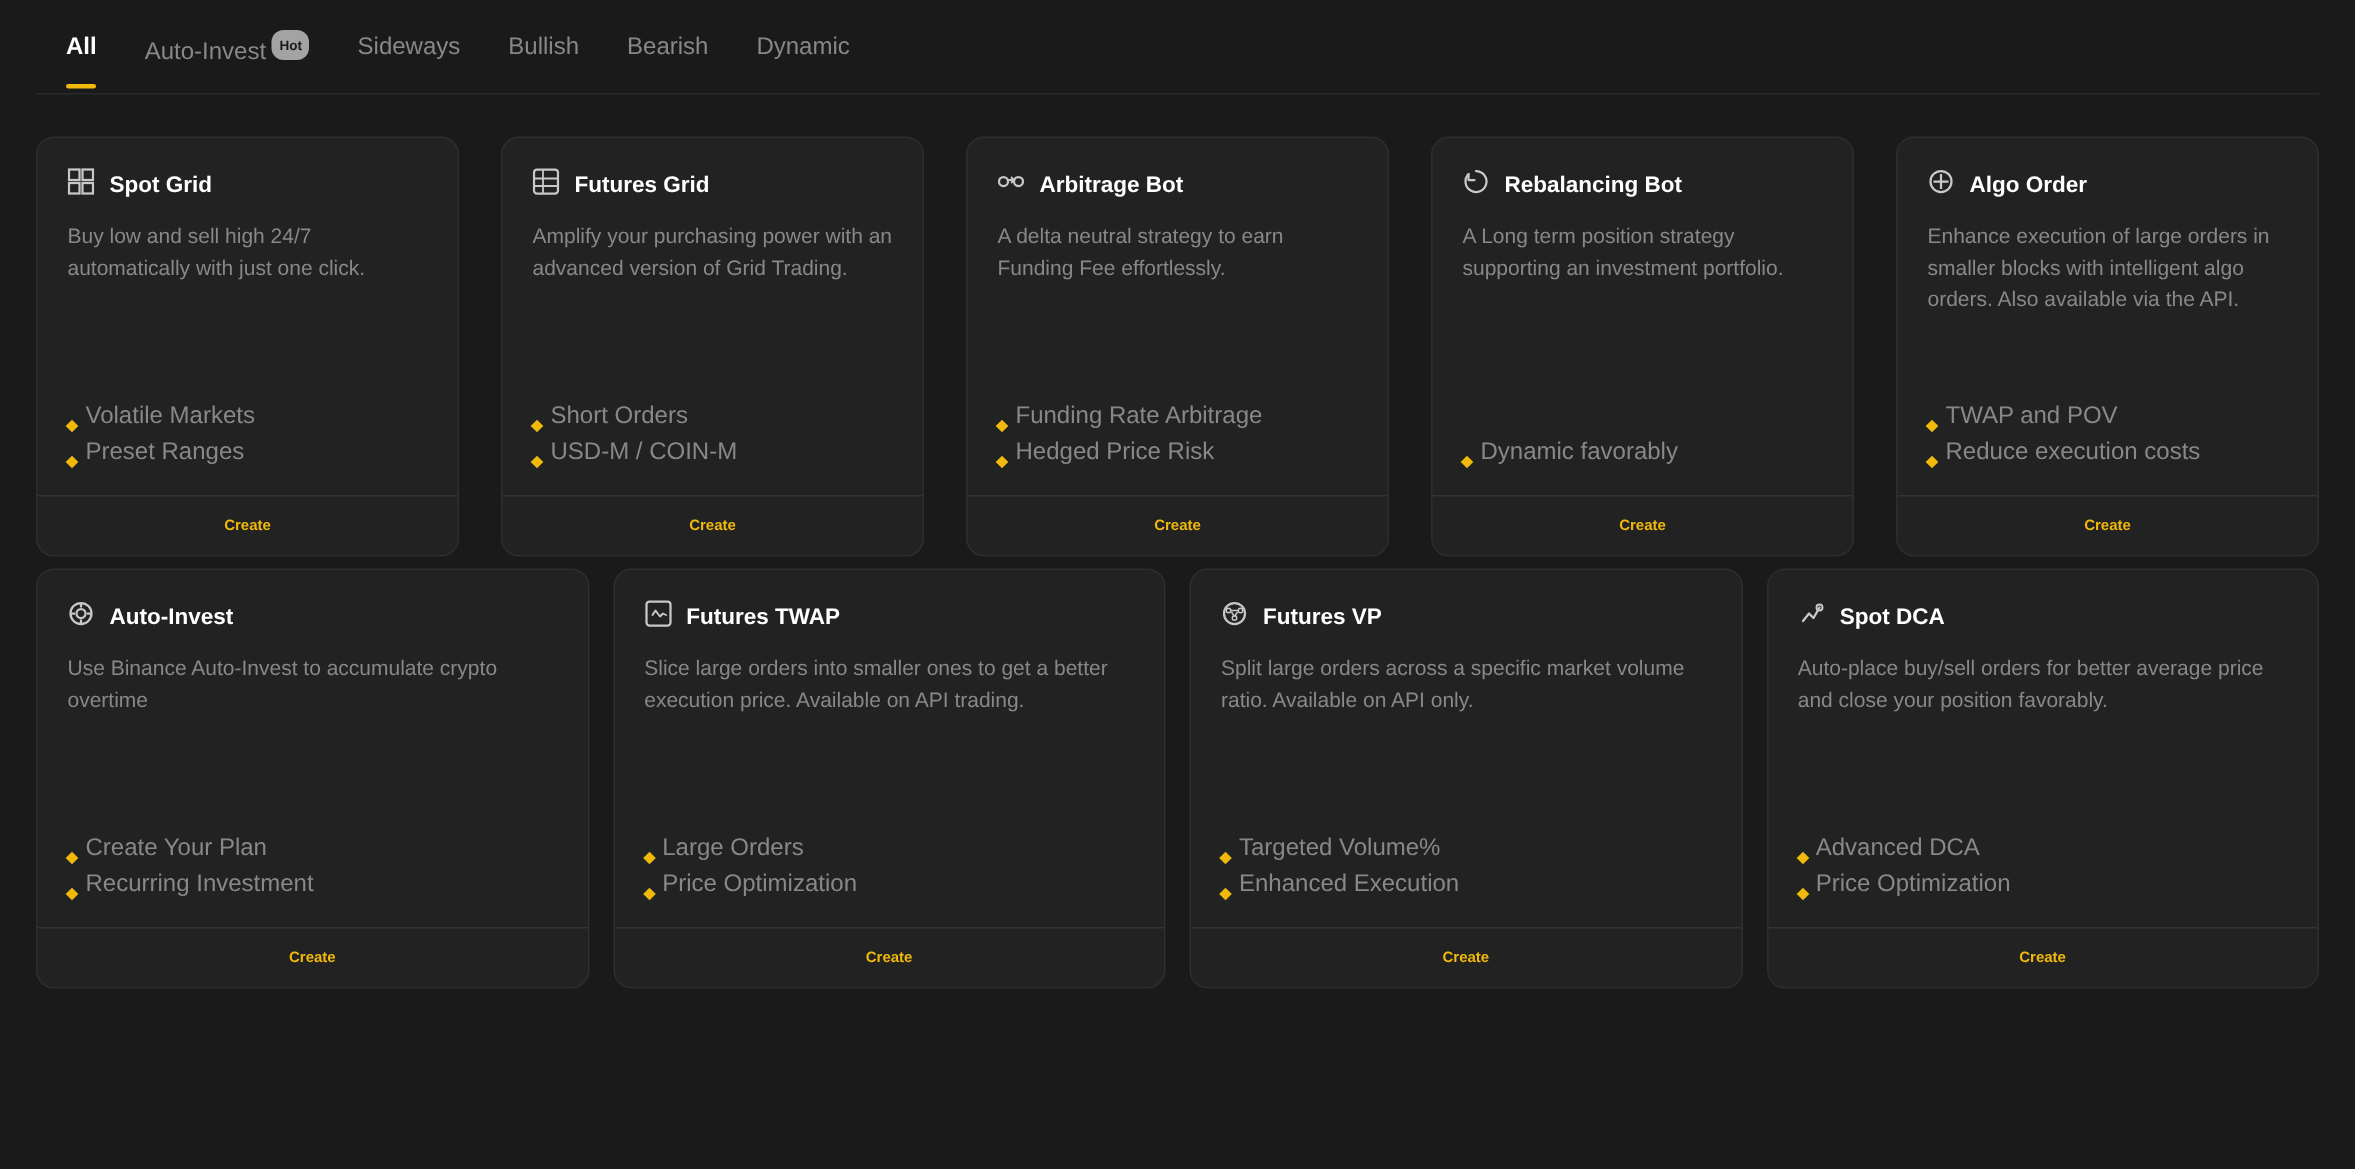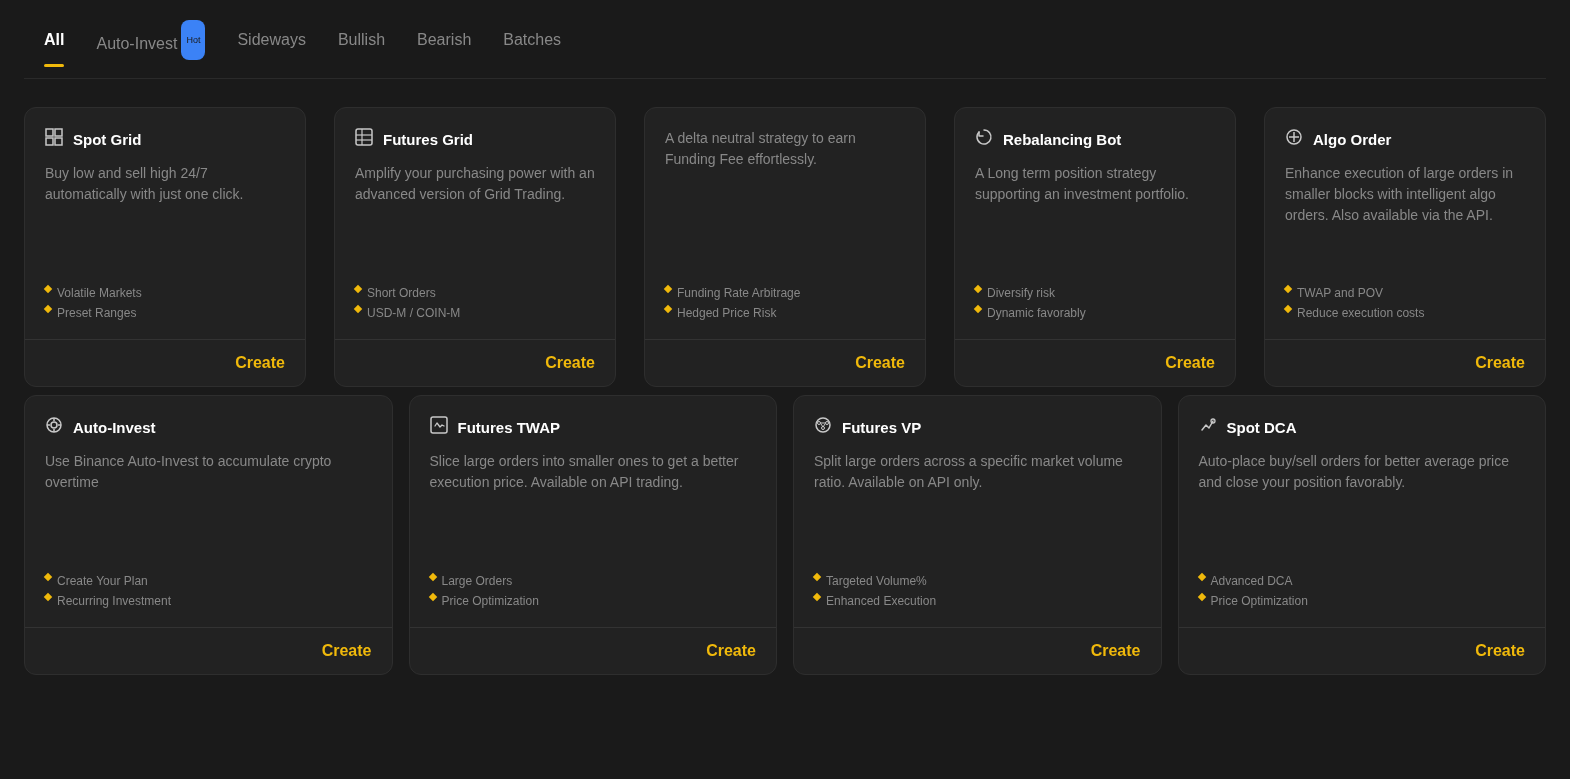--- a/index.html
+++ b/index.html
@@ -38,25 +38,25 @@
       position: absolute;
       bottom: -10px;
       left: 0;
       width: 100%;
       height: 3px;
       background: #f0b90b;
       border-radius: 2px;
     }
     .hot-badge {
       display: inline-block;
-      background: #3b82f6;
+      background: #a3a3a3;
       color: #1a1a1a;
       font-size: 9px;
-      font-weight: 400;
-      padding: 15px 5px;
+      font-weight: 700;
+      padding: 5px 5px;
       border-radius: 8px;
       margin-left: 4px;
       vertical-align: super;
     }
 
     
     .cards-grid {
       display: grid;
       grid-template-columns: repeat(5, 1fr);
       gap: 28px;
@@ -99,64 +99,64 @@
       color: #888;
       line-height: 1.5;
       margin-bottom: 16px;
       flex-grow: 1;
     }
     .card-features {
       list-style: none;
       margin-bottom: 16px;
     }
     .card-features li {
-      font-size: 12px;
+      font-size: 16px;
       color: #888;
       padding: 3px 0;
       display: flex;
-      align-items: flex-start;
+      align-items: flex-end;
       gap: 6px;
     }
     .feature-diamond {
       width: 6px;
       height: 6px;
       background: #f0b90b;
       transform: rotate(45deg);
       flex-shrink: 0;
       display: inline-block;
     }
     .card-divider {
       border: none;
       border-top: 1px solid #333;
       margin: 0 -20px 0 -20px;
     }
     .card-action {
-      text-align: right;
+      text-align: center;
       padding: 14px 0;
-      font-size: 16px;
+      font-size: 10px;
       font-weight: 600;
       color: #f0b90b;
       cursor: pointer;
       background: transparent;
       border: none;
       width: 100%;
     }
   </style>
 </head>
 <body>
 
 <nav class="nav-tabs">
   <span class="nav-tab active">All</span>
   <span class="nav-tab">
     <span>Auto-Invest</span><span class="hot-badge">Hot</span>
   </span>
   <span class="nav-tab">Sideways</span>
   <span class="nav-tab">Bullish</span>
   <span class="nav-tab">Bearish</span>
-  <span class="nav-tab">Batches</span>
+  <span class="nav-tab">Dynamic</span>
 </nav>
 
 <div class="cards-grid" id="top-grid">
     <div class="card">
     <div class="card-header">
       <span class="card-icon"><svg width="18" height="18" viewBox="0 0 18 18" fill="none" xmlns="http://www.w3.org/2000/svg">
             <rect x="1" y="1" width="7" height="7" stroke="#c8c8c8" stroke-width="1.5" fill="none"></rect>
             <rect x="10" y="1" width="7" height="7" stroke="#c8c8c8" stroke-width="1.5" fill="none"></rect>
             <rect x="1" y="10" width="7" height="7" stroke="#c8c8c8" stroke-width="1.5" fill="none"></rect>
             <rect x="10" y="10" width="7" height="7" stroke="#c8c8c8" stroke-width="1.5" fill="none"></rect>
@@ -195,20 +195,28 @@
         </li>
         <li>
           <span class="feature-diamond"></span>
           <span>USD-M / COIN-M</span>
         </li>
     </ul>
     <hr class="card-divider">
     <button class="card-action">Create</button>
   </div>
     <div class="card">
+    <div class="card-header">
+      <span class="card-icon"><svg width="18" height="18" viewBox="0 0 18 18" fill="none" xmlns="http://www.w3.org/2000/svg">
+            <circle cx="4" cy="9" r="3" stroke="#c8c8c8" stroke-width="1.5" fill="none"></circle>
+            <circle cx="14" cy="9" r="3" stroke="#c8c8c8" stroke-width="1.5" fill="none"></circle>
+            <path d="M7 8l4 0M9 6l2 2-2 2" stroke="#c8c8c8" stroke-width="1.2" fill="none"></path>
+          </svg></span>
+      <span class="card-title">Arbitrage Bot</span>
+    </div>
     <div class="card-description">A delta neutral strategy to earn Funding Fee effortlessly.</div>
     <ul class="card-features">
       <li>
           <span class="feature-diamond"></span>
           <span>Funding Rate Arbitrage</span>
         </li>
         <li>
           <span class="feature-diamond"></span>
           <span>Hedged Price Risk</span>
         </li>
@@ -219,24 +227,20 @@
     <div class="card">
     <div class="card-header">
       <span class="card-icon"><svg width="18" height="18" viewBox="0 0 18 18" fill="none" xmlns="http://www.w3.org/2000/svg">
             <path d="M9 2a7 7 0 1 1-4.95 2.05" stroke="#c8c8c8" stroke-width="1.5" fill="none" stroke-linecap="round"></path>
             <path d="M4 4l0 4 4 0" stroke="#c8c8c8" stroke-width="1.5" fill="none" stroke-linecap="round" stroke-linejoin="round"></path>
           </svg></span>
       <span class="card-title">Rebalancing Bot</span>
     </div>
     <div class="card-description">A Long term position strategy supporting an investment portfolio.</div>
     <ul class="card-features">
-      <li>
-          <span class="feature-diamond"></span>
-          <span>Diversify risk</span>
-        </li>
         <li>
           <span class="feature-diamond"></span>
           <span>Dynamic favorably</span>
         </li>
     </ul>
     <hr class="card-divider">
     <button class="card-action">Create</button>
   </div>
     <div class="card">
     <div class="card-header">

